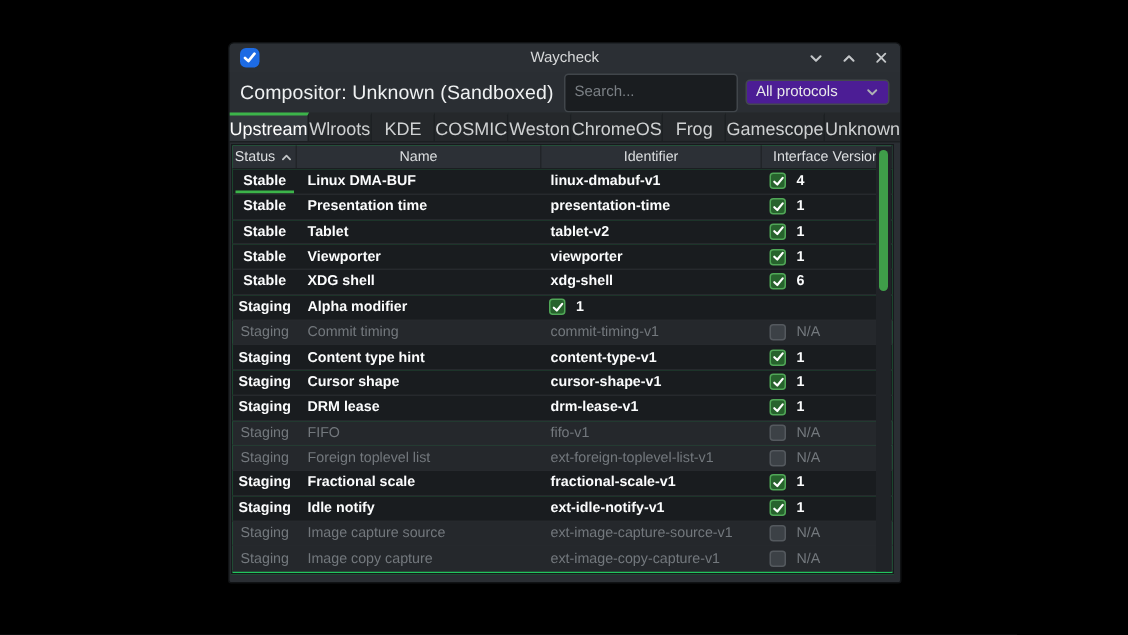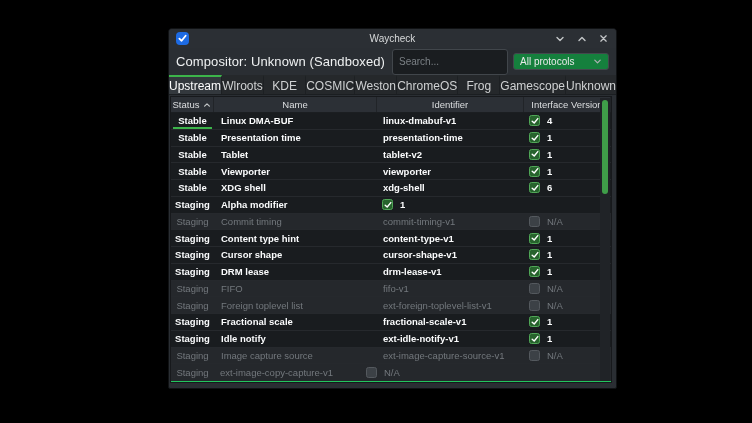--- a/index.html
+++ b/index.html
@@ -1,19 +1,19 @@
 <!DOCTYPE html>
 <html><head>
 <meta charset="utf-8">
 <style>
   * { margin:0; padding:0; box-sizing:border-box; }
   html,body { width:752px; height:423px; background:#000; overflow:hidden;
               font-family:"Liberation Sans","DejaVu Sans",sans-serif; }
 
-  .window { position:absolute; left:168px; top:28px; width:449px; height:361px;
+  .window { position:absolute; left:152px; top:28px; width:449px; height:361px;
             background:#2a2e33; border:1px solid #101214; border-radius:4px 4px 2px 2px;
             overflow:hidden; }
 
   
   .titlebar { position:relative; height:19px; background:#2b2f34;
               display:flex; align-items:center; padding:0 7px; }
   .app-icon { width:13px; height:13px; border-radius:4px; background:#1d6be4;
               display:flex; align-items:center; justify-content:center; flex:0 0 auto; }
   .titlebar-title { position:absolute; left:0; right:0; text-align:center;
                     font-size:10px; color:#d7d9da; }
@@ -22,21 +22,21 @@
             color:#c3c6c8; cursor:default; }
 
   
   .toolbar { height:27px; display:flex; align-items:center; padding:0 7px; gap:5px; }
   .compositor-label { font-size:13px; color:#eff1f2; letter-spacing:.1px; }
   .search-input { margin-left:auto; width:116px; height:26px; background:#1a1d20;
                   border:1px solid #41464b; border-radius:3px; color:#e8e9ea;
                   font-size:10px; padding:0 6px; outline:none;
                   font-family:"Liberation Sans","DejaVu Sans",sans-serif; }
   .search-input::placeholder { color:#7b8085; }
-  .protocol-select { width:96px; height:17px; background:#15803d; border:1px solid #43484d;
+  .protocol-select { width:96px; height:17px; background:#4c1d95; border:1px solid #43484d;
                      border-radius:3px; display:flex; align-items:center; padding:0 6px;
                      font-size:10px; color:#e8e9ea; }
   .protocol-select .chev { margin-left:auto; color:#aeb1b4; display:flex; }
 
   
   .tabbar { height:20px; display:flex; border-bottom:1px solid #1b1e21; }
   .tab { flex:1 1 0; display:flex; align-items:center; justify-content:center;
          font-size:12px; color:#cfd1d2; background:#25282b;
          border-top:2px solid transparent; border-right:1px solid #1d2023; cursor:default; }
   .tab:last-child { border-right:none; }
@@ -324,20 +324,21 @@
           <div class="cell cell-status">Staging</div>
           <div class="cell cell-name">Image capture source</div>
           <div class="cell cell-ident">ext-image-capture-source-v1</div>
           <div class="cell cell-ver">
             <span class="checkbox unchecked"></span>
             <span>N/A</span>
           </div>
         </div>
         <div class="row unsupported">
           <div class="cell cell-status">Staging</div>
+          <div class="cell cell-name">Image copy capture</div>
           <div class="cell cell-ident">ext-image-copy-capture-v1</div>
           <div class="cell cell-ver">
             <span class="checkbox unchecked"></span>
             <span>N/A</span>
           </div>
         </div>
       </div>
     <div class="scrollbar">
       <div class="scroll-thumb"></div>
     </div>

